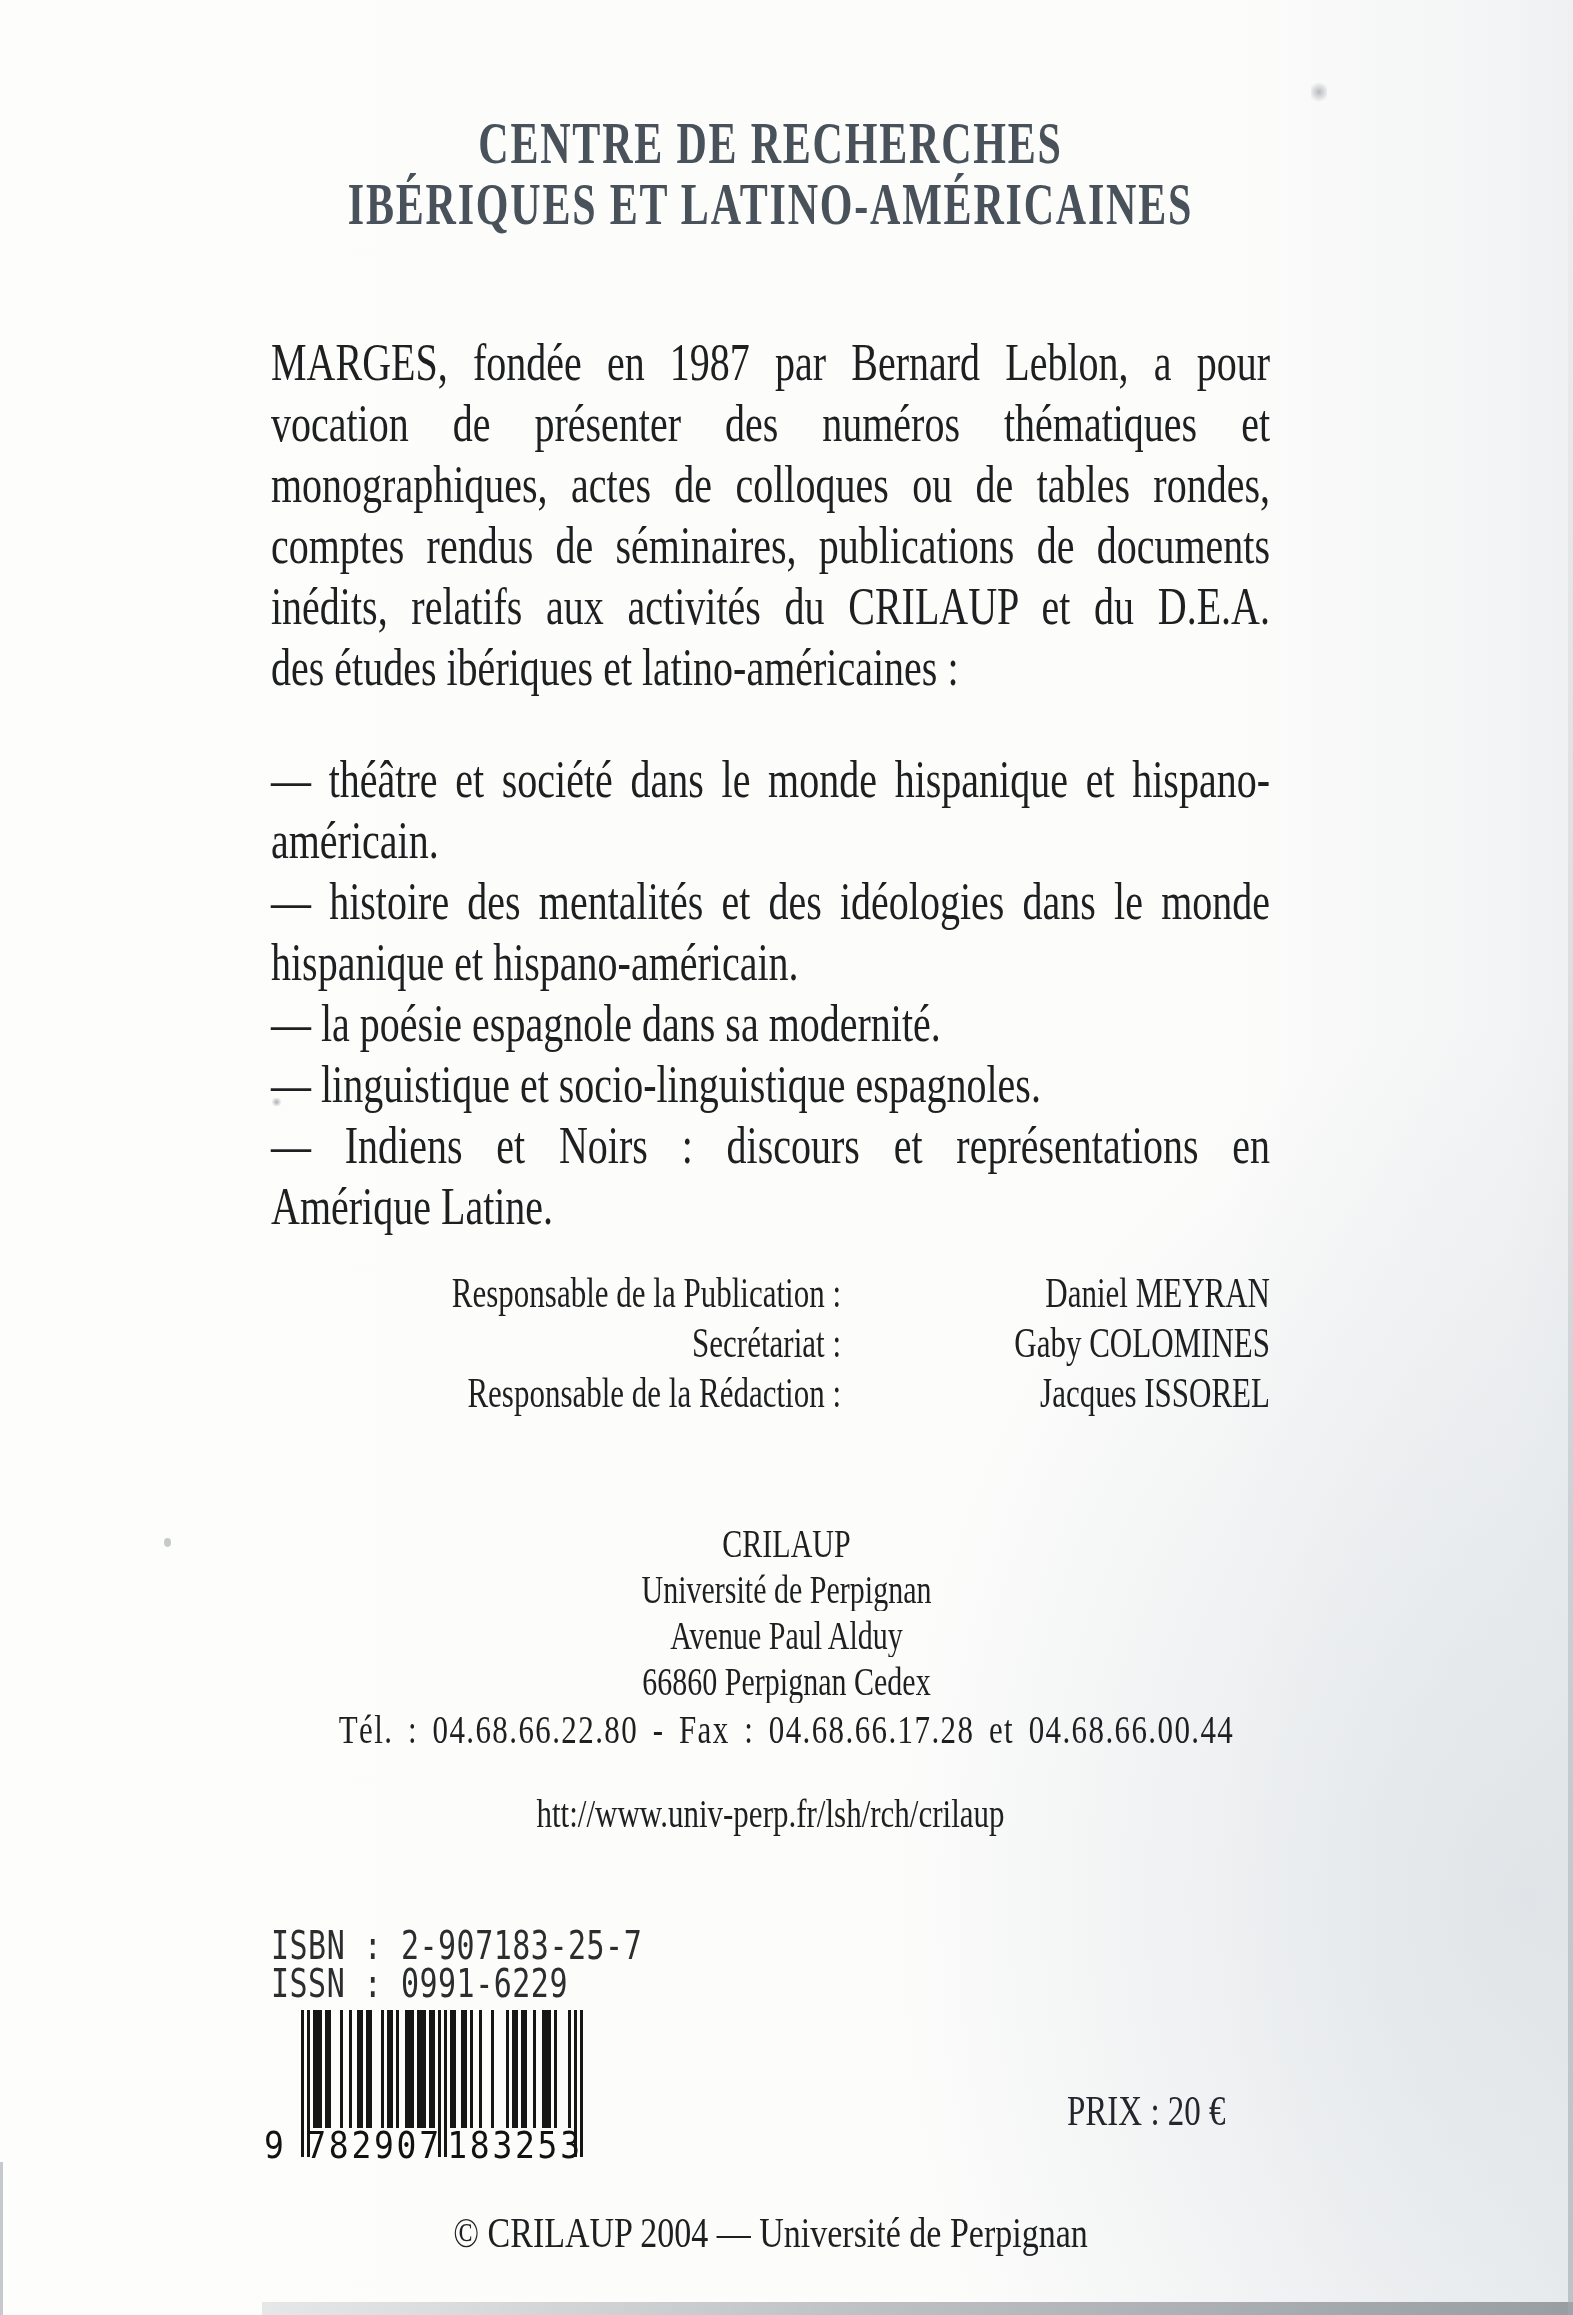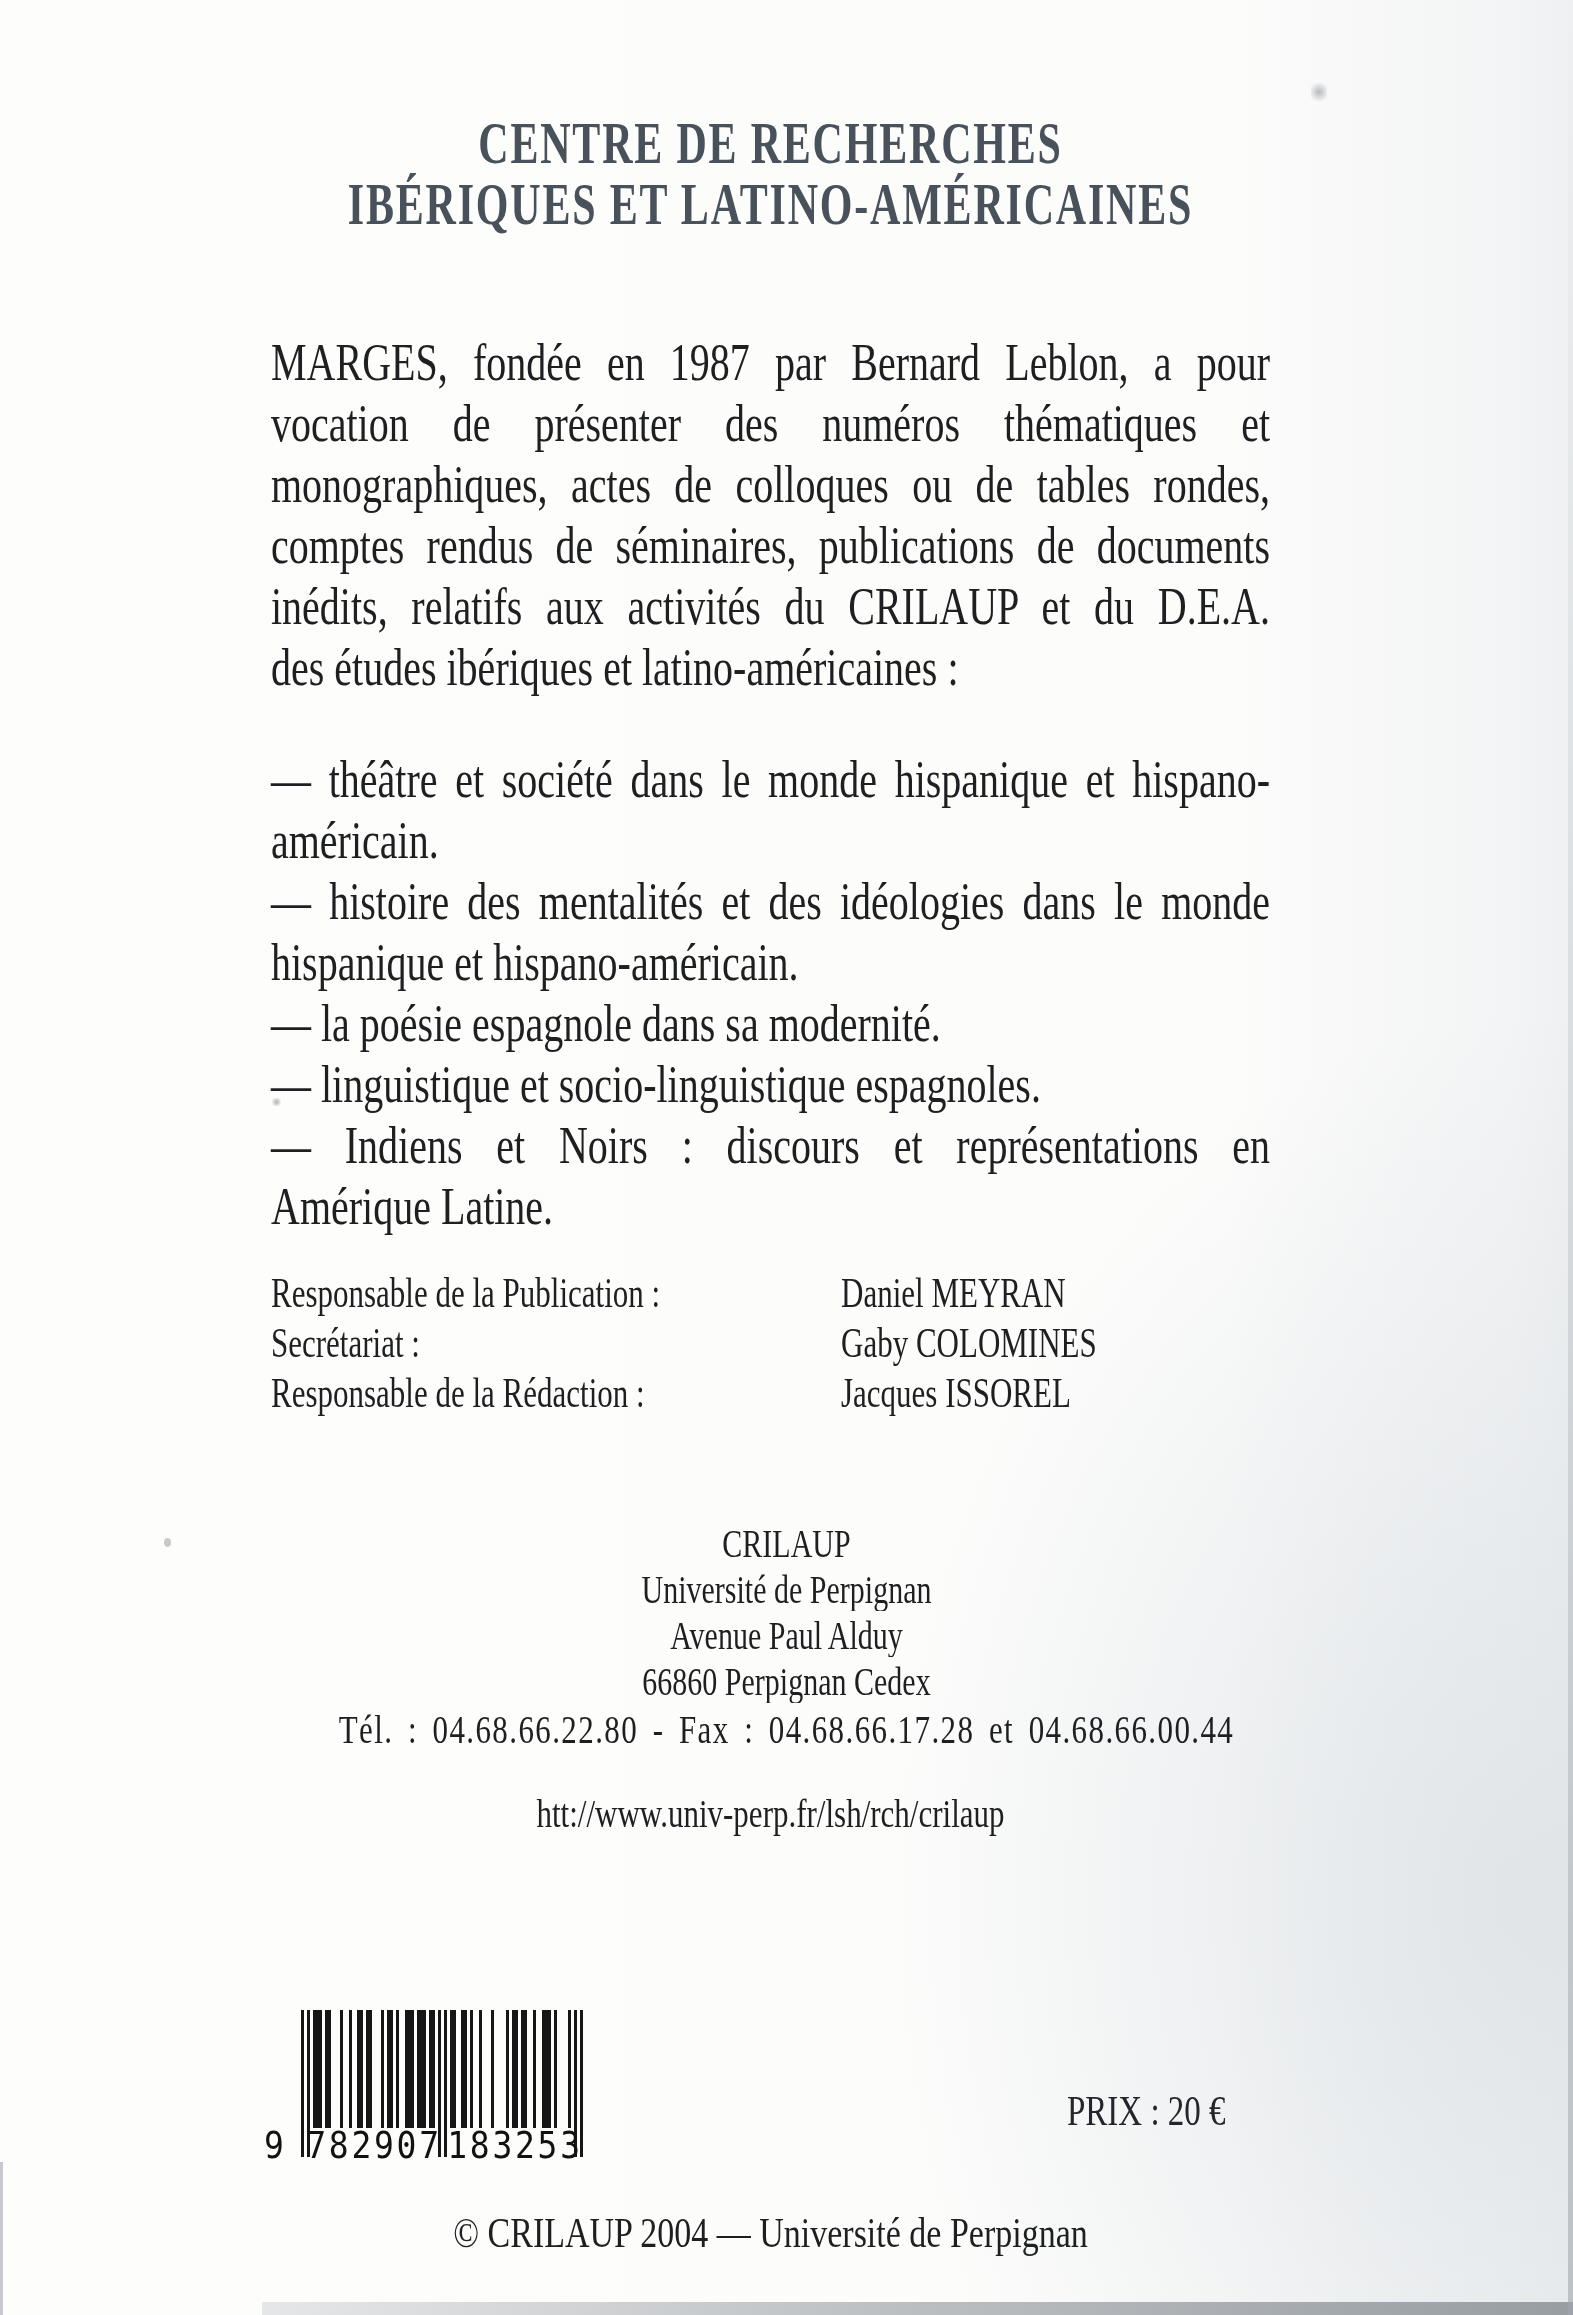--- a/index.html
+++ b/index.html
@@ -16,21 +16,21 @@
   .tline{height:61px;line-height:61px;font-size:42px;letter-spacing:1.8px;
          transform:scaleY(1.4);transform-origin:50% 0;}
   
   .col{left:271px;width:999px;}
   .line{height:61px;line-height:61px;font-size:40px;
         transform:scaleY(1.32);transform-origin:0 0;}
   .j{text-align:justify;text-align-last:justify;}
   .intro{top:322px;}
   .topics{top:739px;}
   
-  .credits{left:271px;top:1260px;width:999px;}
+  .credits{left:271px;top:1260px;width:999px;text-align:right;}
   .credit-row{display:flex;height:50px;line-height:50px;font-size:31px;
               transform:scaleY(1.35);transform-origin:0 0;}
   .credit-label{width:570px;}
   .credit-value{flex:1;}
   
   .addr{left:271px;top:1512px;width:1031px;text-align:center;}
   .addr-line{height:46px;line-height:46px;font-size:30px;
              transform:scaleY(1.35);transform-origin:50% 0;}
   .addr-phone{height:51px;line-height:51px;font-size:31px;letter-spacing:1.4px;word-spacing:5.4px;
               transform:scaleY(1.3);transform-origin:50% 0;}
@@ -111,20 +111,24 @@
   <div class="abs addr">
     <div class="addr-line">CRILAUP</div>
     <div class="addr-line">Université de Perpignan</div>
     <div class="addr-line">Avenue Paul Alduy</div>
     <div class="addr-line">66860 Perpignan Cedex</div>
     <div class="addr-phone">Tél. : 04.68.66.22.80 - Fax : 04.68.66.17.28 et 04.68.66.00.44</div>
   </div>
 
   <div class="abs url-line">htt://www.univ-perp.fr/lsh/rch/crilaup</div>
 
+  <div class="abs ids mono">
+    <div class="id-line">ISBN : 2-907183-25-7</div>
+    <div class="id-line">ISSN : 0991-6229</div>
+  </div>
 
   <div class="abs barcode-bars">
       <div style="position: absolute; top: 0px; left: 0px; width: 3.3px; height: 147px; background: rgb(22, 22, 22);"></div>
       <div style="position: absolute; top: 0px; left: 6px; width: 3.3px; height: 147px; background: rgb(22, 22, 22);"></div>
       <div style="position: absolute; top: 0px; left: 12px; width: 3.3px; height: 118px; background: rgb(22, 22, 22);"></div>
       <div style="position: absolute; top: 0px; left: 15px; width: 3.3px; height: 118px; background: rgb(22, 22, 22);"></div>
       <div style="position: absolute; top: 0px; left: 18px; width: 3.3px; height: 118px; background: rgb(22, 22, 22);"></div>
       <div style="position: absolute; top: 0px; left: 24px; width: 3.3px; height: 118px; background: rgb(22, 22, 22);"></div>
       <div style="position: absolute; top: 0px; left: 27px; width: 3.3px; height: 118px; background: rgb(22, 22, 22);"></div>
       <div style="position: absolute; top: 0px; left: 39px; width: 3.3px; height: 118px; background: rgb(22, 22, 22);"></div>

